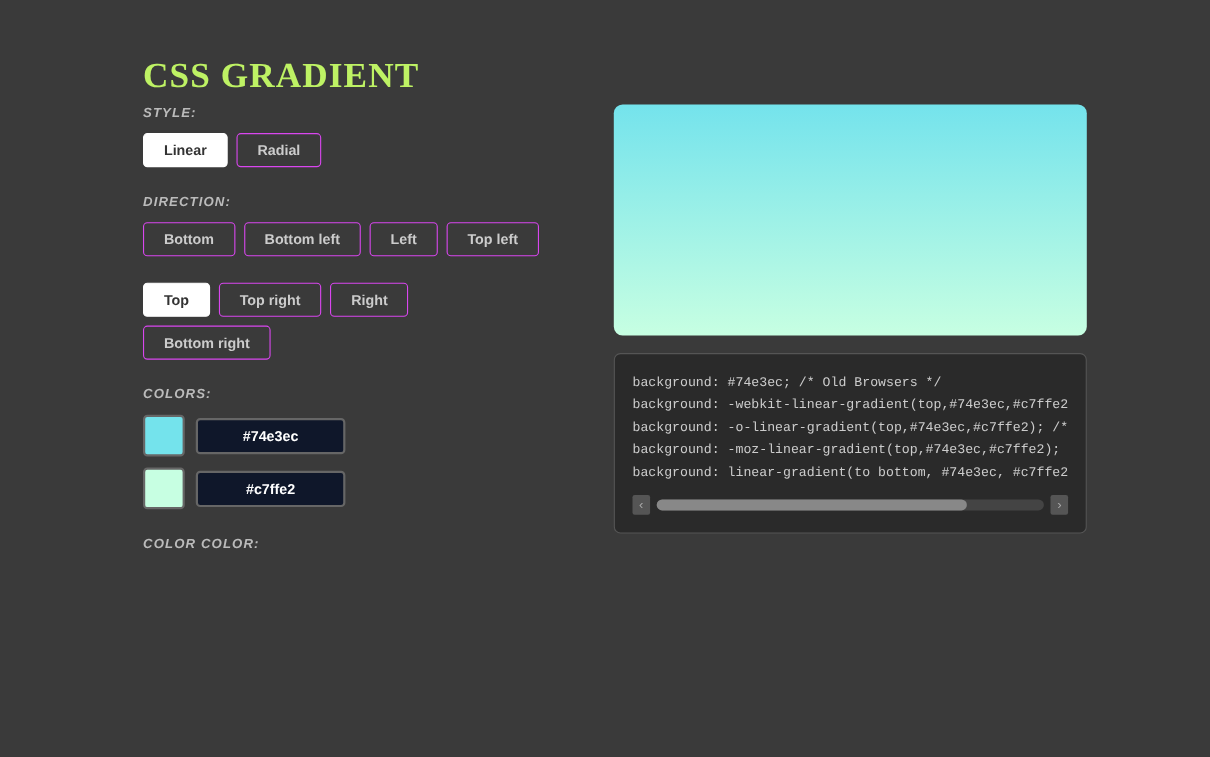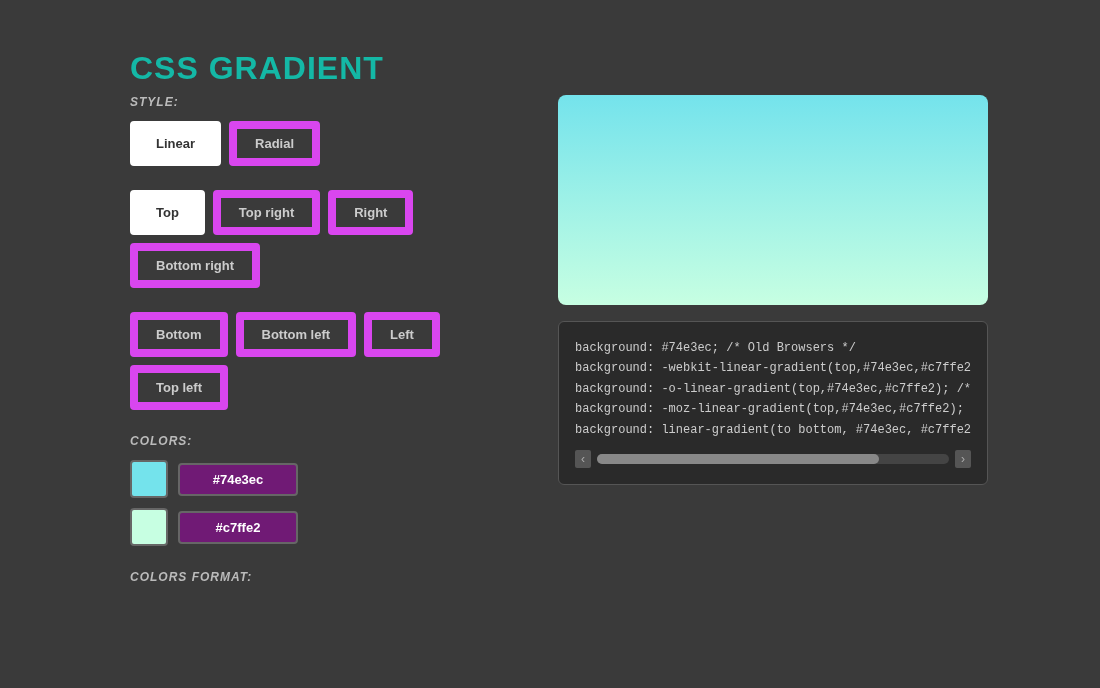--- a/index.html
+++ b/index.html
@@ -15,22 +15,23 @@
 
     .main-content {
       flex: 1;
       padding: 50px 130px 40px 130px;
     }
 
     .page-title {
       font-size: 32px;
       font-weight: 700;
       letter-spacing: 1px;
-      color: #14b8a6;
+      color: #bef264;
       margin-bottom: 8px;
+      font-family: Liberation Serif, serif;
     }
 
     .page-subtitle {
       font-size: 14px;
       color: #aaaaaa;
       margin-bottom: 40px;
     }
 
     .content-area {
       display: flex;
@@ -55,21 +56,21 @@
     .button-group {
       display: flex;
       flex-wrap: wrap;
       gap: 8px;
       margin-bottom: 24px;
     }
 
     .btn {
       padding: 7px 18px;
       border-radius: 4px;
-      border: 8px solid #d946ef;
+      border: 1px solid #d946ef;
       background: transparent;
       color: #cccccc;
       font-size: 13px;
       font-weight: 600;
       cursor: pointer;
       transition: all 0.15s;
     }
 
     .btn.active {
       background: #ffffff;
@@ -92,28 +93,28 @@
     .color-swatch {
       width: 38px;
       height: 38px;
       border-radius: 4px;
       border: 2px solid #666;
       cursor: pointer;
       flex-shrink: 0;
     }
 
     .color-input {
-      background: #701a75;
+      background: #0f172a;
       border: 2px solid #666666;
       border-radius: 4px;
       color: #ffffff;
       font-size: 13px;
       font-weight: 600;
       padding: 7px 14px;
-      width: 120px;
+      width: 136px;
       text-align: center;
       outline: none;
     }
 
     .preview-area {
       flex: 1;
       padding-left: 28px;
     }
 
     .gradient-preview {
@@ -182,46 +183,47 @@
   <div class="content-area">
 
     <div class="controls">
 
       <div class="section-label">STYLE:</div>
       <div class="button-group">
         <button class="btn active">Linear</button>
         <button class="btn">Radial</button>
       </div>
 
+      <div class="section-label">DIRECTION:</div>
+      <div class="button-group">
+        <button class="btn">Bottom</button>
+        <button class="btn">Bottom left</button>
+        <button class="btn">Left</button>
+        <button class="btn">Top left</button>
+      </div>
       <div class="button-group">
         <button class="btn active">Top</button>
         <button class="btn">Top right</button>
         <button class="btn">Right</button>
         <button class="btn">Bottom right</button>
-      </div>
-      <div class="button-group">
-        <button class="btn">Bottom</button>
-        <button class="btn">Bottom left</button>
-        <button class="btn">Left</button>
-        <button class="btn">Top left</button>
       </div>
 
       <div class="colors-section">
         <div class="section-label">COLORS:</div>
         <div class="color-row">
           <div class="color-swatch" style="background-color: #74e3ec;"></div>
           <input class="color-input" type="text" value="#74e3ec" style="">
         </div>
         <div class="color-row">
           <div class="color-swatch" style="background-color: #c7ffe2;"></div>
           <input class="color-input" type="text" value="#c7ffe2" style="">
         </div>
       </div>
 
-      <div class="section-label">COLORS FORMAT:</div>
+      <div class="section-label">COLOR COLOR:</div>
 
     </div>
 
     <div class="preview-area">
       <div class="gradient-preview" style="background: linear-gradient(rgb(116, 227, 236), rgb(199, 255, 226));"></div>
 
       <div class="code-box">
         <pre>background: #74e3ec; /* Old Browsers */
 background: -webkit-linear-gradient(top,#74e3ec,#c7ffe2
 background: -o-linear-gradient(top,#74e3ec,#c7ffe2); /*

